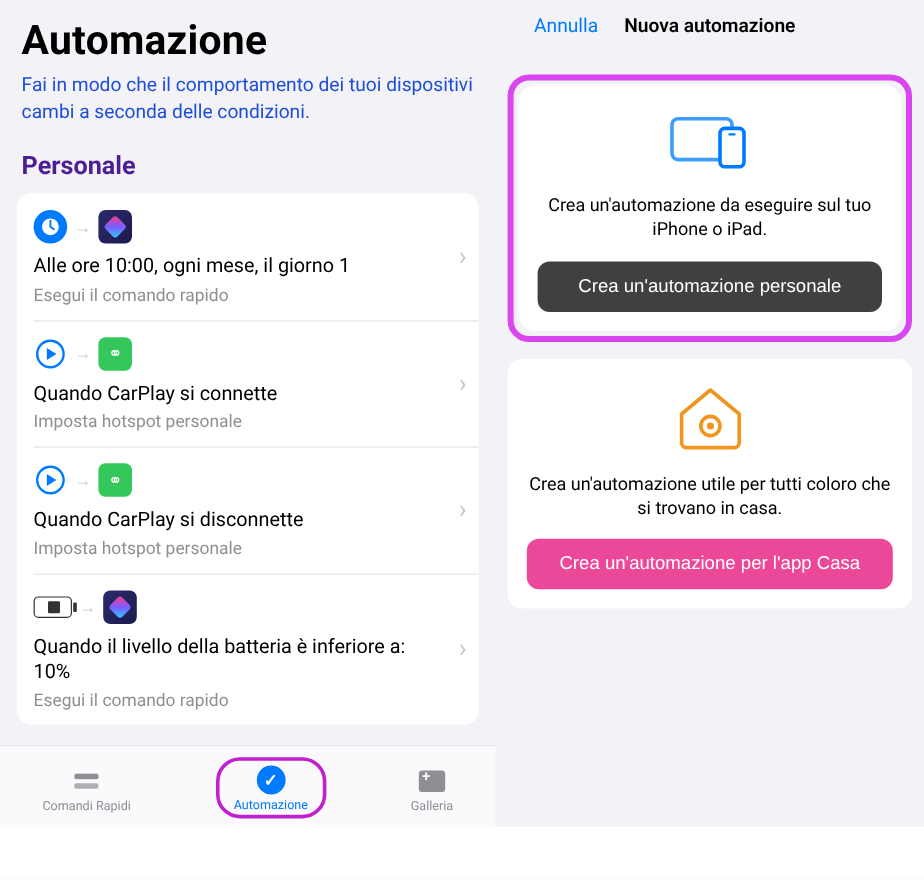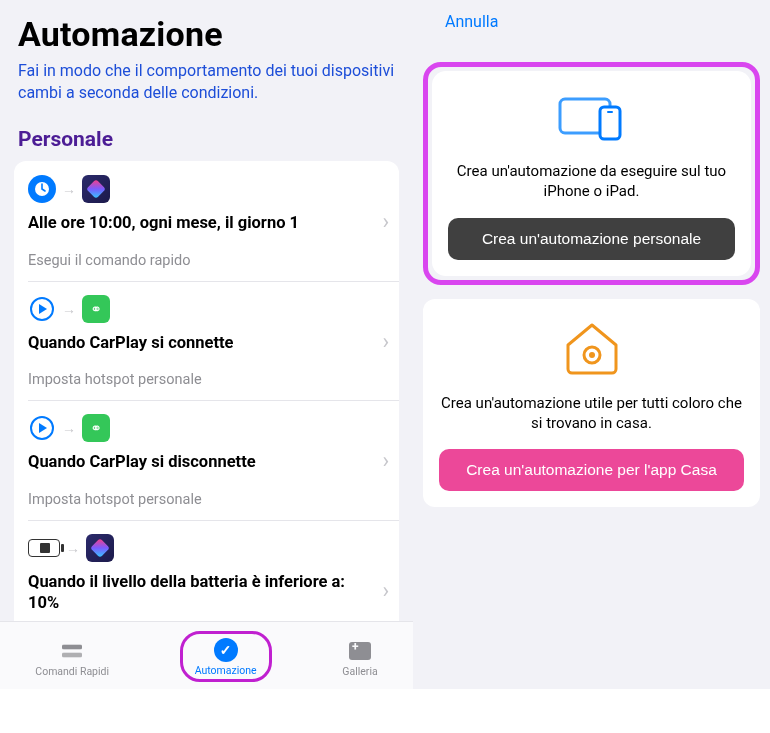--- a/index.html
+++ b/index.html
@@ -22,22 +22,22 @@
 .ibox.blue { background: #007aff; }
 .ibox.green { background: #34c759; }
 .ibox.purple { background: #1c1a4b; background: linear-gradient(135deg, #2b2a6b, #1c1a4b); }
 .ibox.batt { background: #fff; border: 1.5px solid #333; width: 32px; height: 18px; border-radius: 4px; position: relative; }
 .ibox.batt::after { content: ""; width: 3px; height: 8px; background: #333; position: absolute; right: -5px; top: 4px; border-radius: 1px; }
 .ibox.batt .fill { background: #333; width: 10px; height: 10px; margin-left: 2px; border-radius: 1px; }
 .carplay-ico { width: 28px; height: 28px; display: flex; align-items: center; justify-content: center; }
 .arrow-ic { color: #c7c7cc; font-size: 14px; }
 .shortcut-glyph { width: 14px; height: 14px; transform: rotate(45deg); background: linear-gradient(135deg, #ff3b7f, #7a5cff, #30d0ff); border-radius: 3px; }
 .link-ico { font-size: 14px; }
-.row-title { font-size: 16.5px; font-weight: 700; color: #000; line-height: 1.25; padding-right: 26px; }
-.row-sub { font-size: 14.5px; color: #8e8e93; margin-top: 18px; }
+.row-title { font-size: 16.5px; font-weight: 400; color: #000; line-height: 1.25; padding-right: 26px; }
+.row-sub { font-size: 14.5px; color: #8e8e93; margin-top: 4px; }
 .chev { position: absolute; right: 10px; top: 50%; transform: translateY(-50%); color: #c7c7cc; font-size: 22px; }
 
 
 .tabbar { position: absolute; bottom: 0; left: 0; right: 0; height: 68px; background: #fafafc; border-top: 1px solid #e5e5ea; display: flex; justify-content: space-around; align-items: center; padding-top: 6px; }
 .tabitem { display: flex; flex-direction: column; align-items: center; gap: 2px; color: #8e8e93; font-size: 10.5px; cursor: pointer; }
 .tabitem.active { color: #007aff; }
 .tabicon { width: 28px; height: 24px; display: flex; align-items: center; justify-content: center; font-size: 20px; }
 .layers-ic { position: relative; width: 26px; height: 22px; }
 .layers-ic span { position: absolute; left: 3px; width: 20px; height: 8px; background: #8e8e93; border-radius: 2px; transform: skewX(0deg) rotateX(55deg); }
 .layers-ic span:first-child { top: 3px; }
@@ -171,20 +171,21 @@
           <div class="gallery-ic"></div>
         </div>
       <span>Galleria</span>
     </div>
   </div>
 </div>
 
 <div class="panel right">
   <div class="r-nav">
     <span class="r-cancel">Annulla</span>
+    <span class="r-navtitle">Nuova automazione</span>
   </div>
 
   <div class="card-wrap">
     <div class="card">
       <svg width="76" height="50" viewBox="0 0 76 50">
         <rect x="6" y="6" width="50" height="34" rx="5" fill="none" stroke="#3c9dff" stroke-width="3"></rect>
         <rect x="46" y="14" width="20" height="32" rx="4" fill="#fff" stroke="#007aff" stroke-width="3"></rect>
         <rect x="53" y="18" width="6" height="2" rx="1" fill="#007aff"></rect>
       </svg>
       <div class="card-text">Crea un'automazione da eseguire sul tuo iPhone o iPad.</div>

